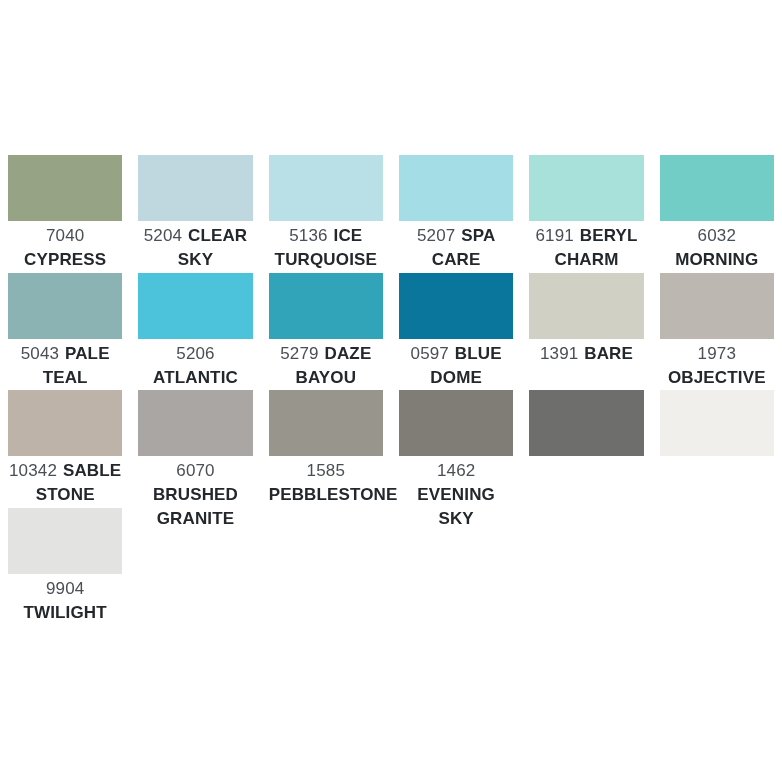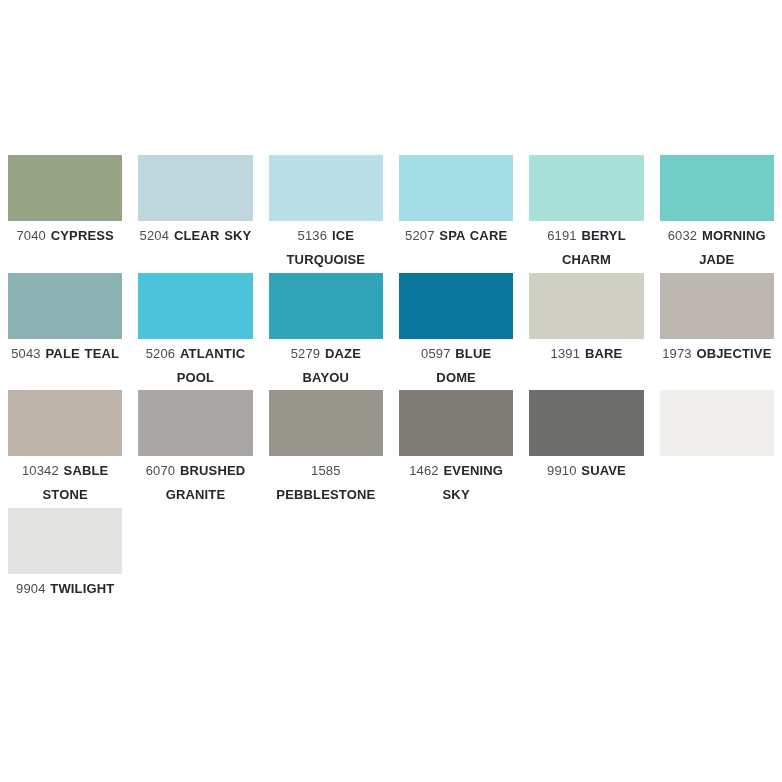--- a/index.html
+++ b/index.html
@@ -34,21 +34,21 @@
     display: block;
   }
   .swatch-chip {
     width: 100%;
     height: 66px;
     display: block;
   }
   .swatch-caption {
     display: block;
     text-align: center;
-    font-size: 13px;
+    font-size: 17px;
     line-height: 24px;
     color: #3c4043;
     letter-spacing: 0.15px;
     padding-top: 3px;
     word-spacing: 1px;
   }
   .swatch-code {
     font-weight: 400;
     color: #4a4f55;
   }
@@ -121,21 +121,20 @@
       <div class="swatch-cell">
         <span class="swatch-chip" style="background-color: rgb(152, 149, 140);"></span>
         <span class="swatch-caption"><span class="swatch-code">1585</span> <span class="swatch-name">PEBBLESTONE</span></span>
       </div>
       <div class="swatch-cell">
         <span class="swatch-chip" style="background-color: rgb(128, 125, 118);"></span>
         <span class="swatch-caption"><span class="swatch-code">1462</span> <span class="swatch-name">EVENING SKY</span></span>
       </div>
       <div class="swatch-cell">
         <span class="swatch-chip" style="background-color: rgb(110, 110, 108);"></span>
-        <span class="swatch-caption"><span class="swatch-code">9910</span> <span class="swatch-name">SUAVE</span></span>
       </div>
       <div class="swatch-cell">
         <span class="swatch-chip" style="background-color: rgb(240, 239, 235);"></span>
       </div>
       <div class="swatch-cell">
         <span class="swatch-chip" style="background-color: rgb(227, 228, 225);"></span>
         <span class="swatch-caption"><span class="swatch-code">9904</span> <span class="swatch-name">TWILIGHT</span></span>
       </div>
     </div>
 </div>

